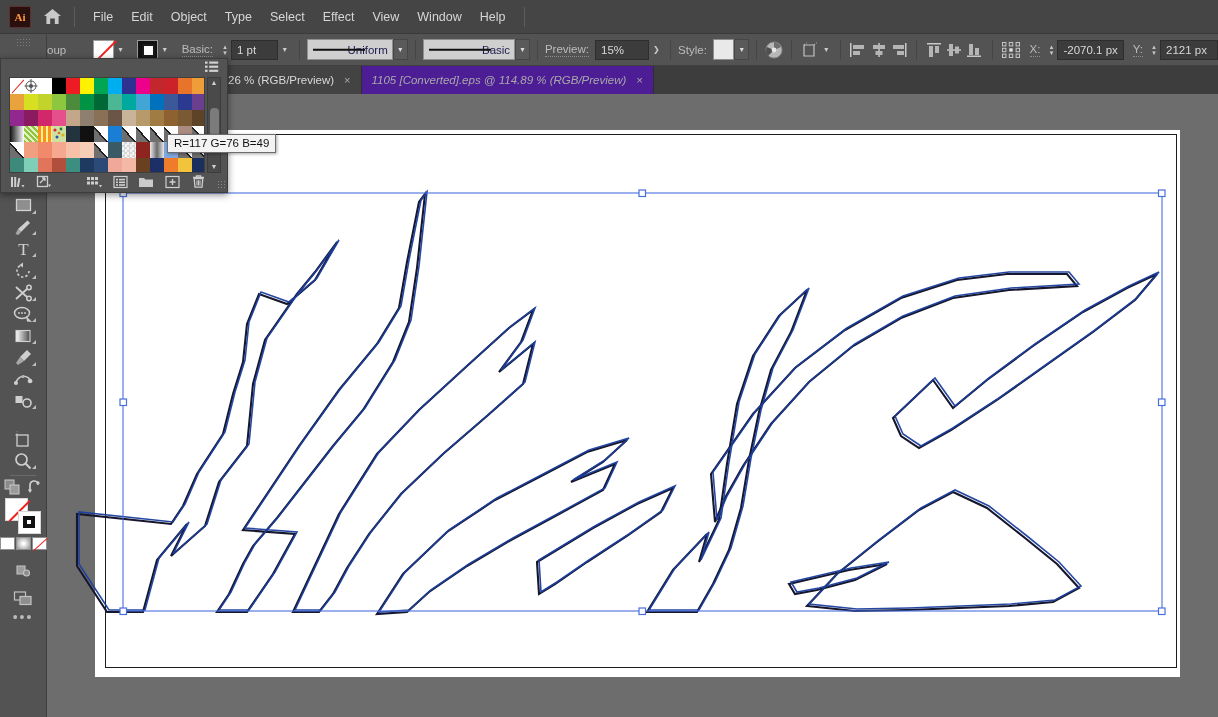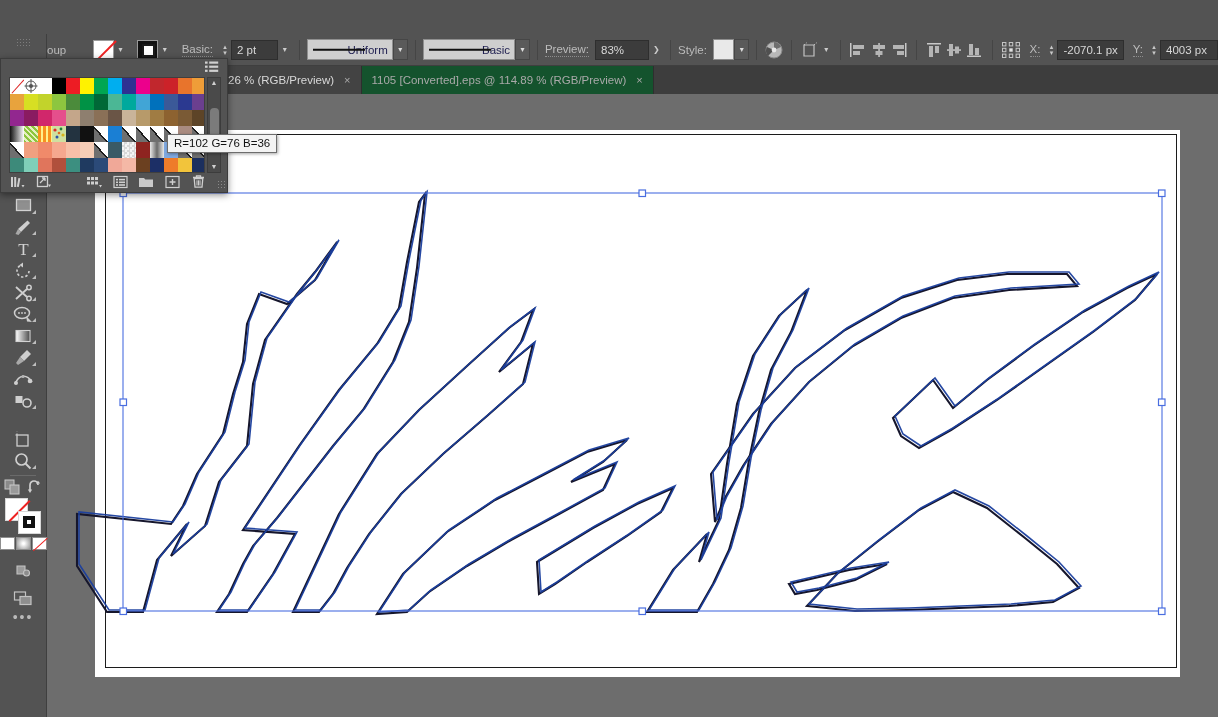--- a/index.html
+++ b/index.html
@@ -106,21 +106,21 @@
   #tabbar {
     position: absolute; left: 0; top: 66px; width: 1218px; height: 28px;
     background: #3d3d3d; display: flex; align-items: stretch;
   }
   .doc-tab {
     display: flex; align-items: center; gap: 10px;
     padding: 0 10px; font-size: 11.5px; white-space: nowrap;
     border-right: 1px solid #2e2e2e;
   }
   .doc-tab.active { background: #434343; color: #d8d8d8; }
-  .doc-tab.inactive { background: #14532d; color: #a9a9a9; }
+  .doc-tab.inactive { background: #4c1d95; color: #a9a9a9; font-style: italic; }
   .tab-close { color: #aaa; font-size: 11px; }
 
   
   #docarea {
     position: absolute; left: 47px; top: 94px;
     width: 1171px; height: 623px;
     background: #6d6d6d; overflow: hidden;
   }
   #artboard-wrap {
     position: absolute; left: 48px; top: 36px;
@@ -238,59 +238,78 @@
     white-space: nowrap; box-shadow: 1px 1px 3px rgba(0,0,0,0.35);
     z-index: 50;
   }
   svg { display: block; }
 </style>
 </head>
 <body>
 
 <div id="app">
 
+  <div id="menubar">
+    <div id="ai-logo">Ai</div>
+    <div id="home-btn">
+      <svg width="19" height="17" viewBox="0 0 19 17">
+        <path d="M9.5 1 L18 8 L15.6 8 L15.6 16 L11.8 16 L11.8 10.5 L7.2 10.5 L7.2 16 L3.4 16 L3.4 8 L1 8 Z" fill="#c9c9c9"></path>
+      </svg>
+    </div>
+    <div class="mb-sep"></div>
+    <div class="menu-item">File</div>
+    <div class="menu-item">Edit</div>
+    <div class="menu-item">Object</div>
+    <div class="menu-item">Type</div>
+    <div class="menu-item">Select</div>
+    <div class="menu-item">Effect</div>
+    <div class="menu-item">View</div>
+    <div class="menu-item">Window</div>
+    <div class="menu-item">Help</div>
+    <div class="mb-sep"></div>
+  </div>
 
   <div id="controlbar">
     <div class="grip"></div>
     <div class="cb-sep"></div>
     <div class="cb-label" style="width:64px;margin-left:4px">Group</div>
 
     <div class="swatch-box swatch-none"></div>
     <div class="caret-btn">▾</div>
 
     <div class="swatch-box" style="background:#111;margin-left:10px">
       <div class="swatch-stroke-inner"></div>
     </div>
     <div class="caret-btn">▾</div>
 
     <div class="cb-label dotted" style="margin-left:10px">Basic:</div>
     <div class="stepper" style="margin-left:6px">
         <span>▴</span>
         <span>▾</span>
       </div>
-    <div class="num-field" style="width:50px">2 pt</div>
+    <div class="num-field" style="width:50px">1 pt</div>
     <div class="caret-btn">▾</div>
 
     <div class="cb-sep"></div>
     <div class="combo" style="width:93px">
       <div class="stroke-line" style="width:52px"></div>
       <span>Uniform</span>
     </div>
     <div class="combo-caret">▾</div>
 
     <div class="cb-sep"></div>
     <div class="combo" style="width:100px">
       <div class="stroke-line" style="width:62px"></div>
       <span>Basic</span>
     </div>
     <div class="combo-caret">▾</div>
 
     <div class="cb-sep"></div>
     <div class="cb-label dotted">Preview:</div>
-    <div class="num-field" style="width:58px;margin-left:6px">83%</div>
+    <div class="num-field" style="width:58px;margin-left:6px">15%</div>
     <div class="caret-btn">❯</div>
 
     <div class="cb-sep"></div>
     <div class="cb-label">Style:</div>
     <div class="style-swatch" style="margin-left:6px"></div>
     <div class="combo-caret">▾</div>
 
     <div class="cb-sep"></div>
     <div class="icon-btn">
       <svg width="18" height="18" viewBox="0 0 18 18">
@@ -378,21 +397,21 @@
         <span>▴</span>
         <span>▾</span>
       </div>
     <div class="num-field" style="width:70px">-2070.1 px</div>
 
     <div class="cb-label dotted" style="margin-left:9px">Y:</div>
     <div class="stepper" style="margin-left:5px">
         <span>▴</span>
         <span>▾</span>
       </div>
-    <div class="num-field" style="width:62px">4003 px</div>
+    <div class="num-field" style="width:62px">2121 px</div>
   </div>
 
   <div id="tabbar">
     <div class="doc-tab active" style="padding-left:228px">
       <span>26 % (RGB/Preview)</span>
       <span class="tab-close">×</span>
     </div>
     <div class="doc-tab inactive">
       <span>1105 [Converted].eps @ 114.89 % (RGB/Preview)</span>
       <span class="tab-close">×</span>
@@ -799,15 +818,15 @@
         <svg width="15" height="15" viewBox="0 0 15 15">
           <path d="M2 3.5 L13 3.5 M5.5 3.5 L5.5 1.8 L9.5 1.8 L9.5 3.5" stroke="#cfcfcf" stroke-width="1.3" fill="none"></path>
           <path d="M3.2 4.5 L11.8 4.5 L11 13.2 L4 13.2 Z" fill="none" stroke="#cfcfcf" stroke-width="1.3"></path>
           <path d="M6 6.3 L6 11.5 M7.5 6.3 L7.5 11.5 M9 6.3 L9 11.5" stroke="#cfcfcf" stroke-width="1"></path>
         </svg>
       </div>
       <div id="swf-grip"></div>
     </div>
   </div>
 
-  <div id="tooltip">R=102 G=76 B=36</div>
+  <div id="tooltip">R=117 G=76 B=49</div>
 
 </div>
 
 </body></html>

